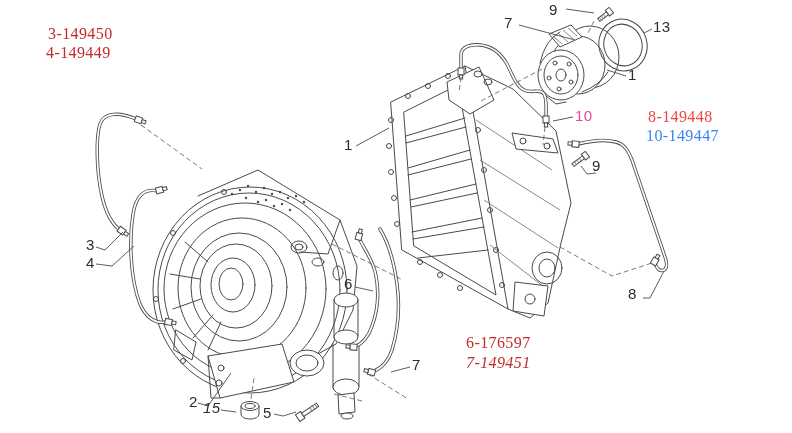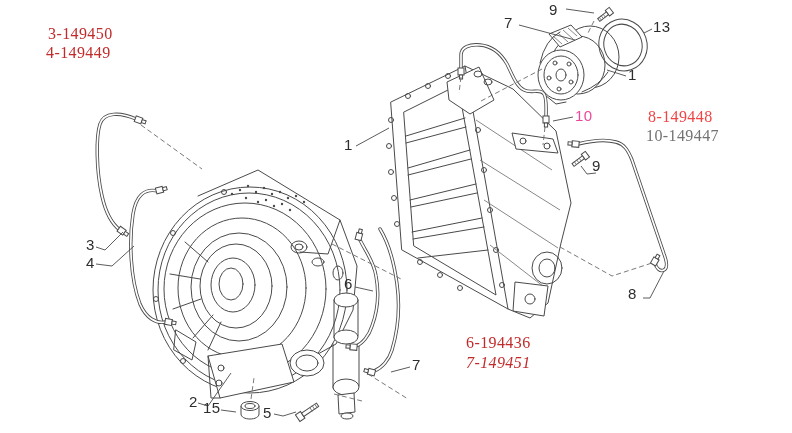--- a/index.html
+++ b/index.html
@@ -300,21 +300,21 @@
       <div class="callout" style="left: 263px; top: 404px; color: rgb(45, 45, 45);">5</div>
       <div class="callout" style="left: 344px; top: 275px; color: rgb(45, 45, 45);">6</div>
       <div class="callout" style="left: 412px; top: 356px; color: rgb(45, 45, 45);">7</div>
       <div class="callout" style="left: 628px; top: 285px; color: rgb(45, 45, 45);">8</div>
       <div class="callout" style="left: 592px; top: 157px; color: rgb(45, 45, 45);">9</div>
       <div class="callout" style="left: 575px; top: 107px; color: #ec4899;">10</div>
       <div class="callout" style="left: 504px; top: 14px; color: rgb(45, 45, 45);">7</div>
       <div class="callout" style="left: 549px; top: 1px; color: rgb(45, 45, 45);">9</div>
       <div class="callout" style="left: 653px; top: 18px; color: rgb(45, 45, 45);">13</div>
       <div class="callout" style="left: 628px; top: 66px; color: rgb(45, 45, 45);">1</div>
-      <div class="callout" style="left: 203px; top: 399px; color: rgb(45, 45, 45);">15</div>
+      <div class="callout" style="left: 203px; top: 399px; color: rgb(45, 45, 45); font-style: italic;">15</div>
       <div class="part-number" style="left: 48px; top: 25px; color: rgb(194, 43, 43);">3-149450</div>
       <div class="part-number" style="left: 46px; top: 44px; color: rgb(194, 43, 43); text-align: center;">4-149449</div>
       <div class="part-number" style="left: 648px; top: 108px; color: #ef4444;">8-149448</div>
-      <div class="part-number" style="left: 646px; top: 127px; color: #737373; text-align: center;">10-149447</div>
-      <div class="part-number" style="left: 466px; top: 334px; color: rgb(194, 43, 43);">6-194436</div>
+      <div class="part-number" style="left: 646px; top: 127px; color: #3b82f6; text-align: center;">10-149447</div>
+      <div class="part-number" style="left: 466px; top: 334px; color: rgb(194, 43, 43);">6-176597</div>
       <div class="part-number" style="left: 466px; top: 354px; color: rgb(194, 43, 43); font-style: italic;">7-149451</div>
     </div>
 </div>
 
 </body></html>

